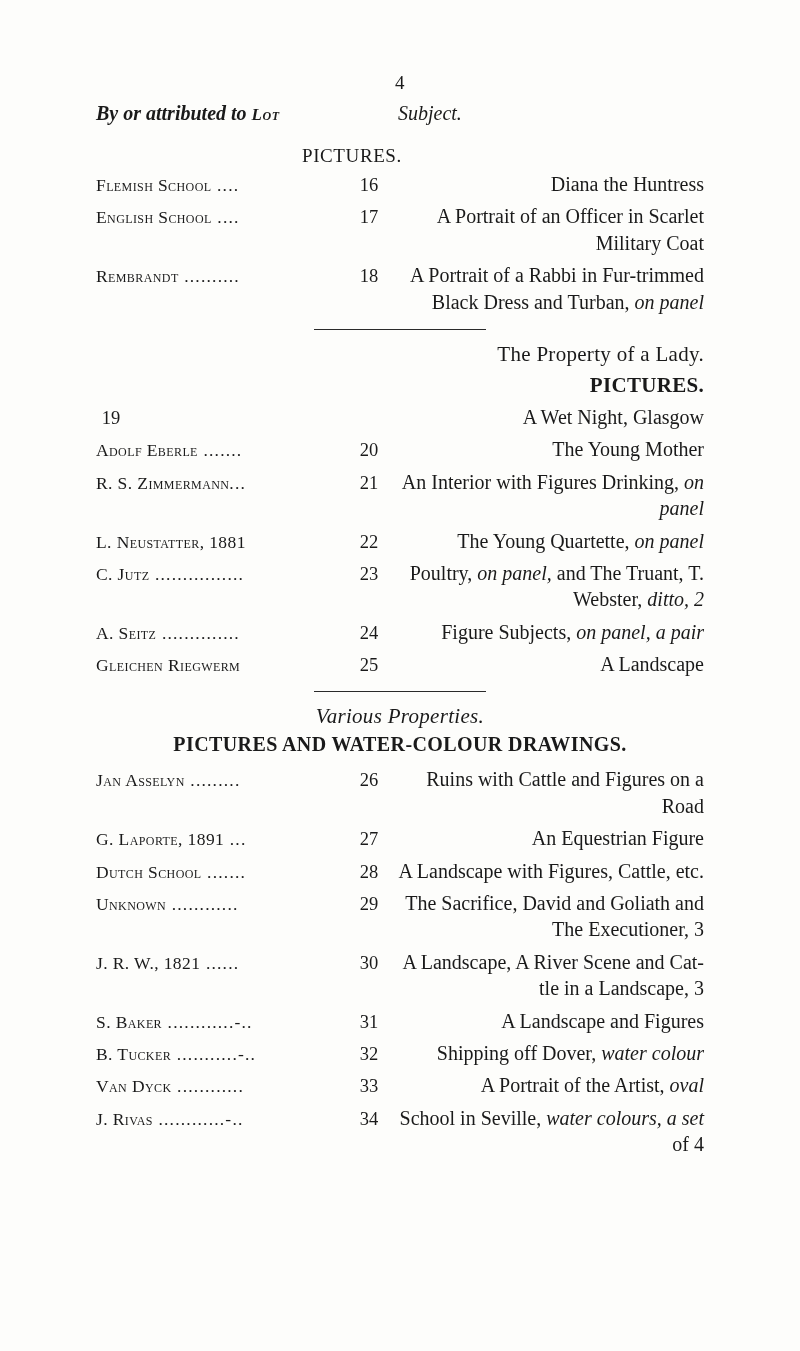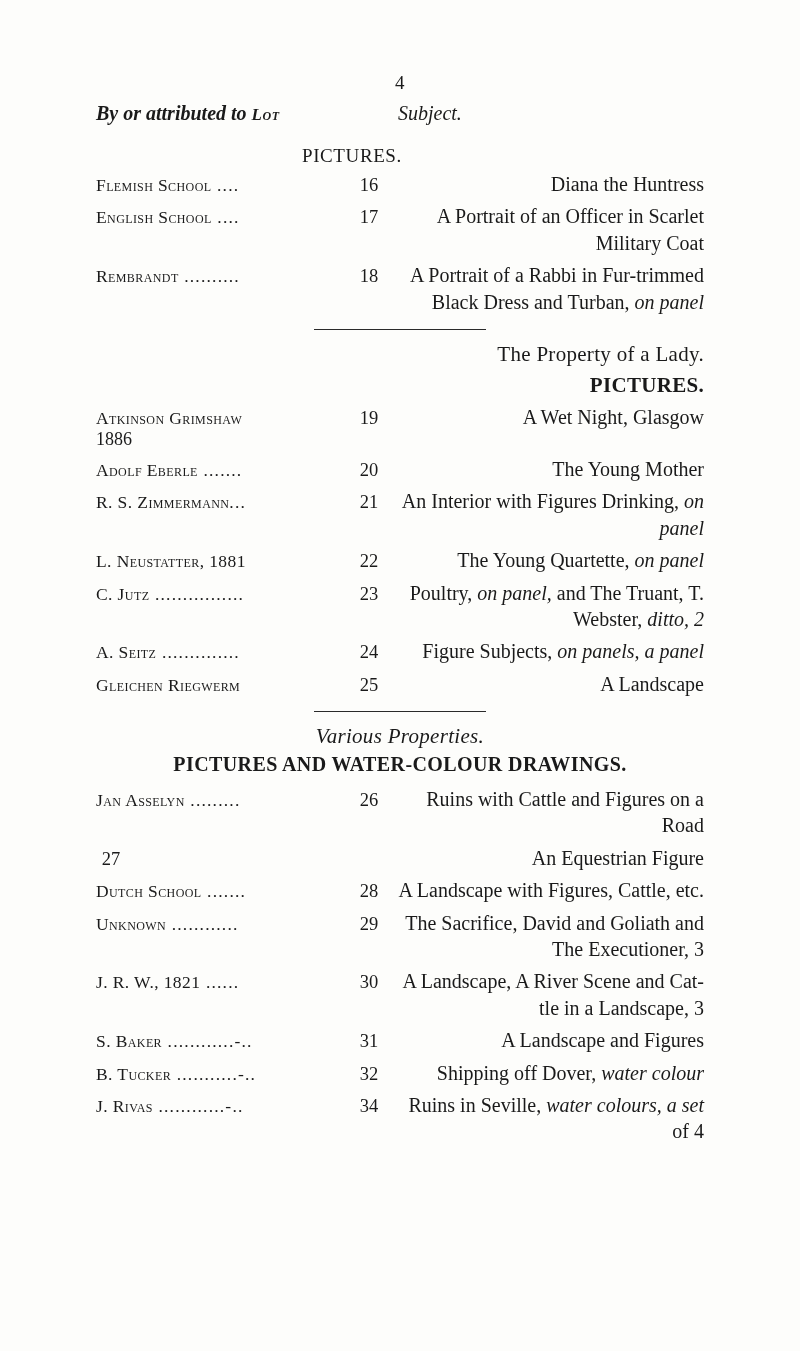--- a/index.html
+++ b/index.html
@@ -200,24 +200,20 @@
   </div>
 
   <div class="rule"></div>
 
   <div class="block-title">The Property of a Lady.</div>
   <div class="block-title bold">PICTURES.</div>
 
   <div class="entries">
 
     <div class="row">
-      <div class="artist">
-        <span>Atkinson Grimshaw</span>
-        <span class="artist-sub">1886</span>
-      </div>
       <div class="lot">19</div>
       <div class="subject">
         <span>A Wet Night, Glasgow</span>
       </div>
     </div>
 
     <div class="row">
       <div class="artist">
         <span>Adolf Eberle</span><span class="dots"> .......</span>
       </div>
@@ -258,21 +254,21 @@
         <span class="cont"><span>Webster, </span><i>ditto, 2</i></span>
       </div>
     </div>
 
     <div class="row">
       <div class="artist">
         <span>A. Seitz</span><span class="dots"> ..............</span>
       </div>
       <div class="lot">24</div>
       <div class="subject">
-        <span>Figure Subjects, </span><i>on panels, a panel</i>
+        <span>Figure Subjects, </span><i>on panel, a pair</i>
       </div>
     </div>
 
     <div class="row">
       <div class="artist">
         <span>Gleichen Riegwerm</span>
       </div>
       <div class="lot">25</div>
       <div class="subject">
         <span>A Landscape</span>
@@ -293,20 +289,23 @@
         <span>Jan Asselyn</span><span class="dots"> .........</span>
       </div>
       <div class="lot">26</div>
       <div class="subject">
         <span>Ruins with Cattle and Figures on a</span>
         <span class="cont">Road</span>
       </div>
     </div>
 
     <div class="row">
+      <div class="artist">
+        <span>G. Laporte, 1891</span><span class="dots"> ...</span>
+      </div>
       <div class="lot">27</div>
       <div class="subject">
         <span>An Equestrian Figure</span>
       </div>
     </div>
 
     <div class="row">
       <div class="artist">
         <span>Dutch School</span><span class="dots"> .......</span>
       </div>
@@ -351,27 +350,36 @@
     <div class="row">
       <div class="artist">
         <span>B. Tucker</span><span class="dots"> ...........-..</span>
       </div>
       <div class="lot">32</div>
       <div class="subject">
         <span>Shipping off Dover, </span><i>water colour</i>
       </div>
     </div>
 
+    <div class="row">
+      <div class="artist">
+        <span>Van Dyck</span><span class="dots"> ............</span>
+      </div>
+      <div class="lot">33</div>
+      <div class="subject">
+        <span>A Portrait of the Artist, </span><i>oval</i>
+      </div>
+    </div>
 
     <div class="row">
       <div class="artist">
         <span>J. Rivas</span><span class="dots"> ............-..</span>
       </div>
       <div class="lot">34</div>
       <div class="subject">
-        <span>Ruins in Seville, </span><i>water colours, a set</i>
+        <span>School in Seville, </span><i>water colours, a set</i>
         <span class="cont">of 4</span>
       </div>
     </div>
 
   </div>
 
 </div>
 
 </body></html>

